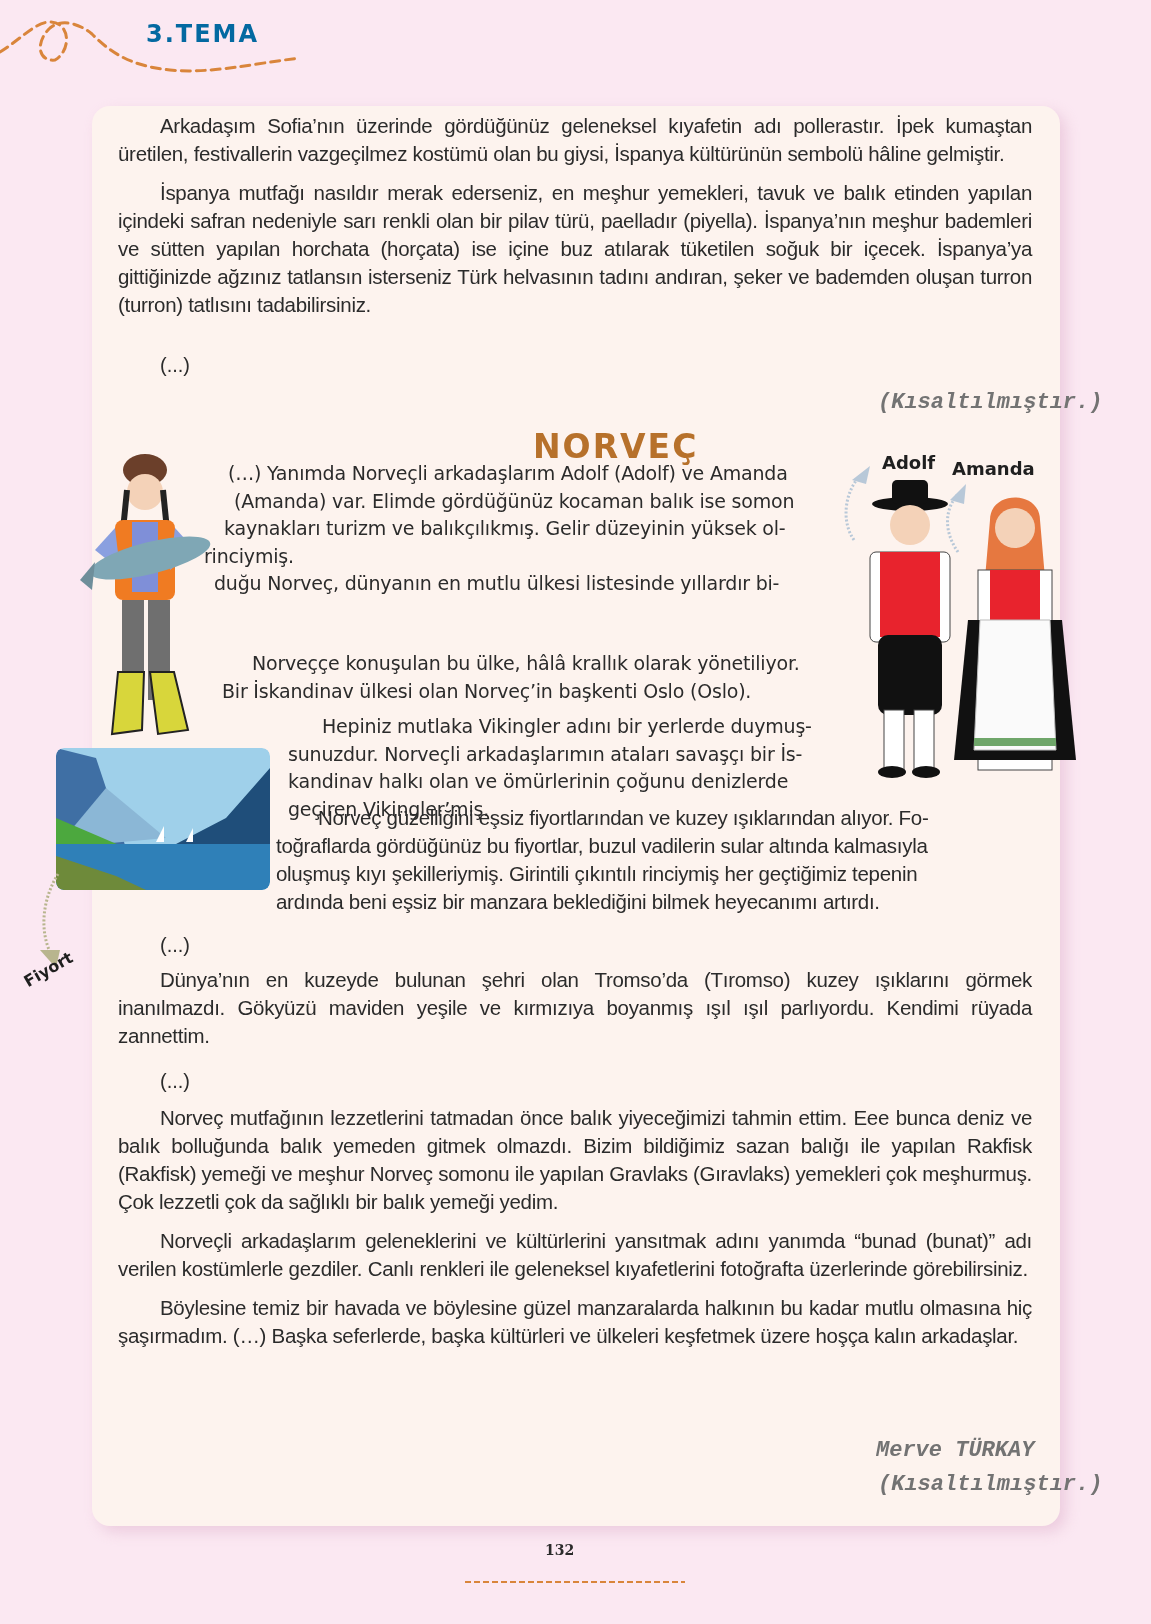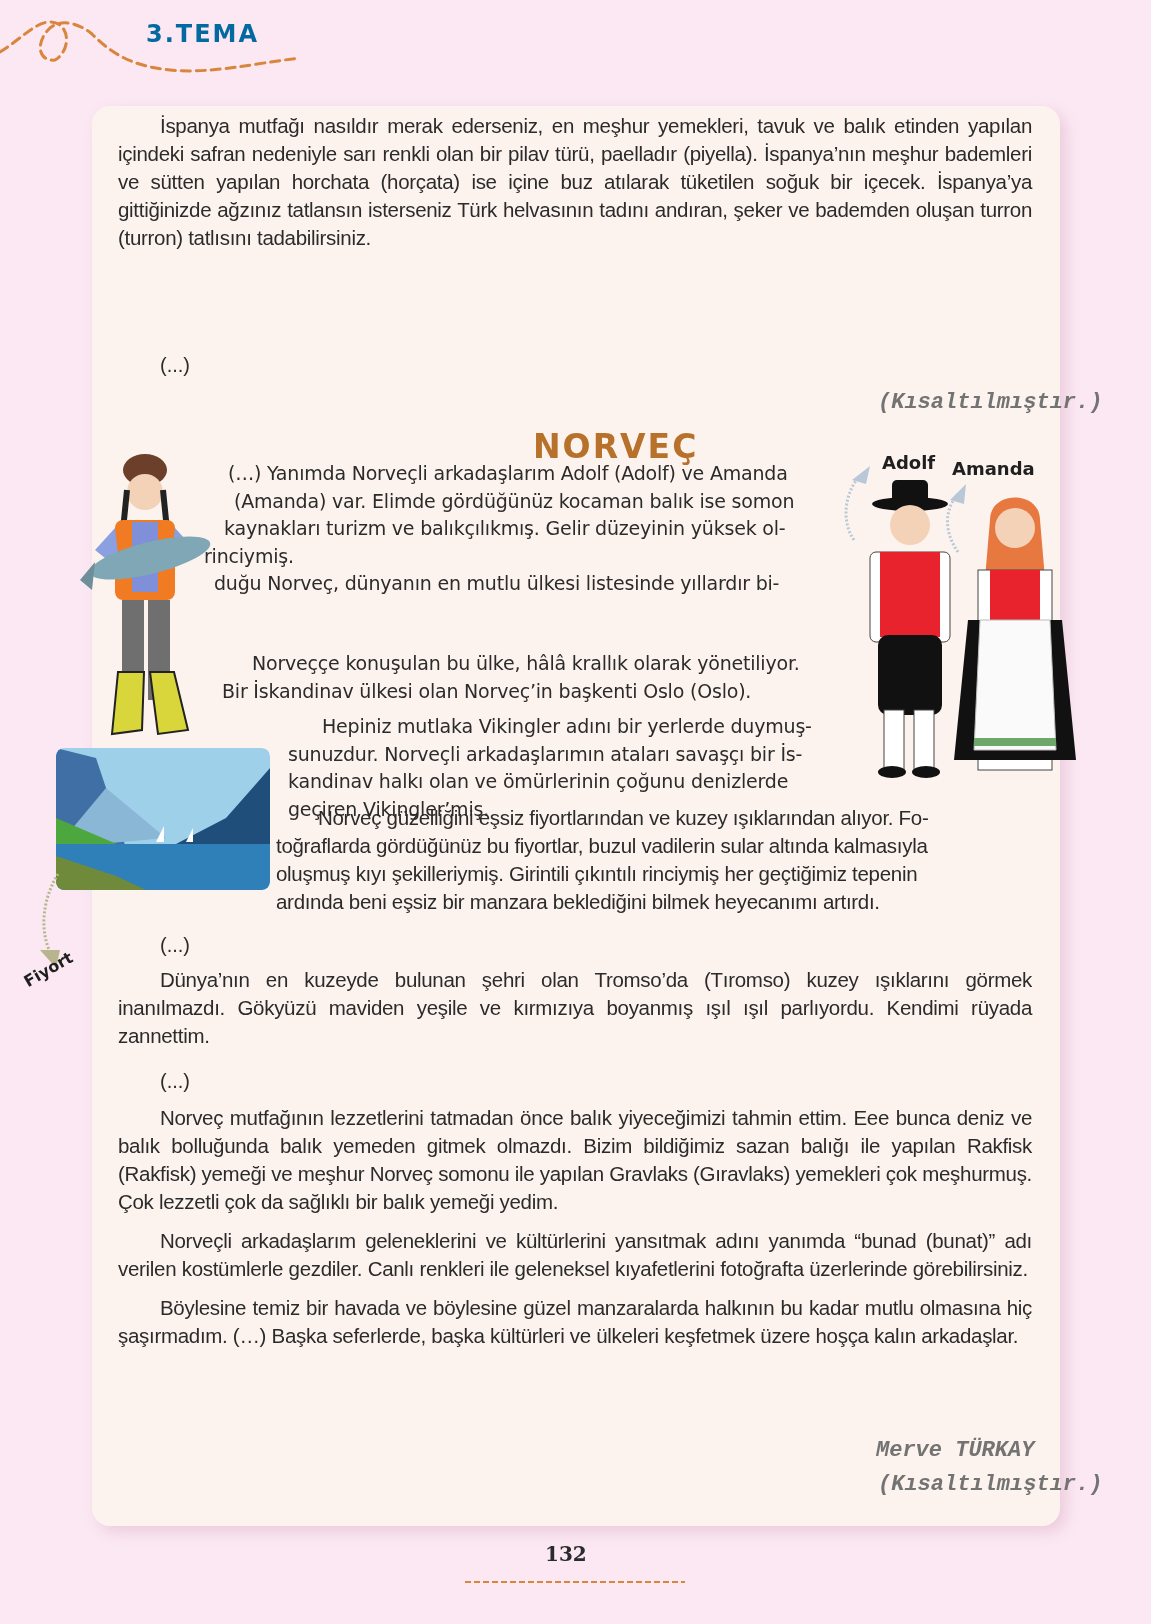--- a/index.html
+++ b/index.html
@@ -65,39 +65,40 @@
     }
 
     .fiyort-label {
       position: absolute; left: 30px; top: 972px;
       font-family: "DejaVu Sans", sans-serif; font-weight: bold; font-size: 16px; color: #1f1f1f;
       transform: rotate(-30deg); transform-origin: left bottom;
     }
 
     .page-number {
       position: absolute; left: 545px; top: 1542px;
-      font-family: "DejaVu Serif", serif; font-weight: bold; font-size: 20px; color: #2b2b2b;
+      font-family: "DejaVu Serif", serif; font-weight: bold; font-size: 14px; color: #2b2b2b;
     }
     .illus { position: absolute; }
   </style>
 </head>
 <body>
 
 <div class="page">
 
   <div class="theme-header">
     <svg width="320" height="90">
       <path d="M0 52 C 20 40, 35 22, 50 22 C 70 22, 72 50, 55 60 C 38 62, 35 42, 50 28 C 62 18, 80 24, 92 34 C 110 52, 130 66, 170 70 C 210 74, 250 64, 300 58" fill="none" stroke="#d9853b" stroke-width="3" stroke-dasharray="9 6" stroke-linecap="round"></path>
     </svg>
     <div class="theme-label">3.TEMA</div>
   </div>
 
   <div class="card"></div>
 
   <div class="txt narrowish" style="left:118px; top:112px; width:914px;">
+    <p>Arkadaşım Sofia’nın üzerinde gördüğünüz geleneksel kıyafetin adı pollerastır. İpek kumaştan üretilen, festivallerin vazgeçilmez kostümü olan bu giysi, İspanya kültürünün sembolü hâline gelmiştir.</p>
     <p>İspanya mutfağı nasıldır merak ederseniz, en meşhur yemekleri, tavuk ve balık etinden yapılan içindeki safran nedeniyle sarı renkli olan bir pilav türü, paelladır (piyella). İspanya’nın meşhur bademleri ve sütten yapılan horchata (horçata) ise içine buz atılarak tüketilen soğuk bir içecek. İspanya’ya gittiğinizde ağzınız tatlansın isterseniz Türk helvasının tadını andıran, şeker ve bademden oluşan turron (turron) tatlısını tadabilirsiniz.</p>
   </div>
   <div class="ellipsis" style="left:160px; top:354px;">(...)</div>
   <div class="abbrev" style="left:878px; top:390px;">(Kısaltılmıştır.)</div>
 
   <div class="section-title">NORVEÇ</div>
 
   <svg class="illus" style="left:70px; top:450px;" width="150" height="290">
     <ellipse cx="75" cy="20" rx="22" ry="16" fill="#6b3f2a"></ellipse>
     <circle cx="75" cy="42" r="18" fill="#f4d2b8"></circle>

